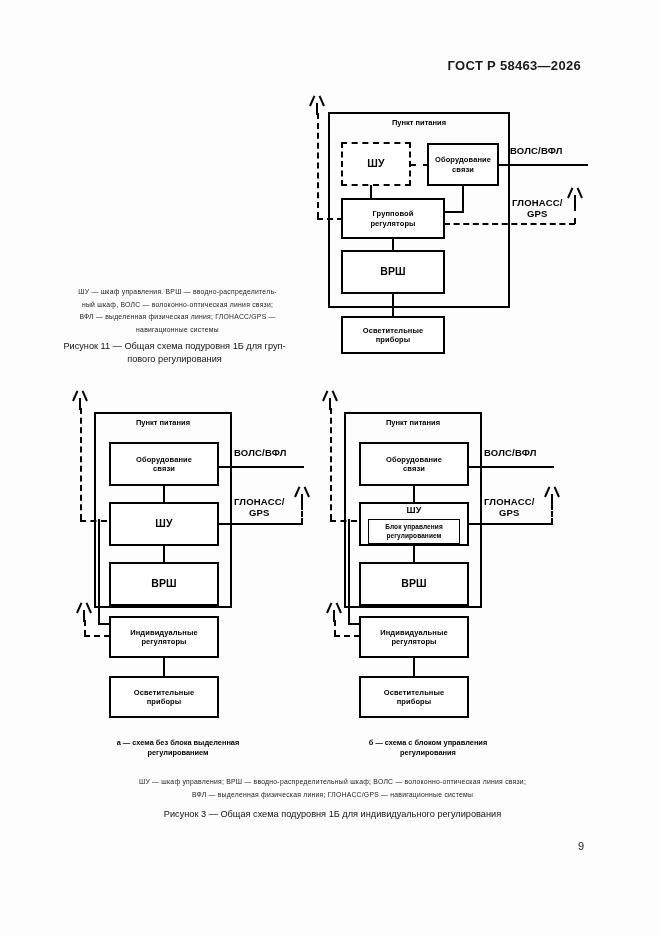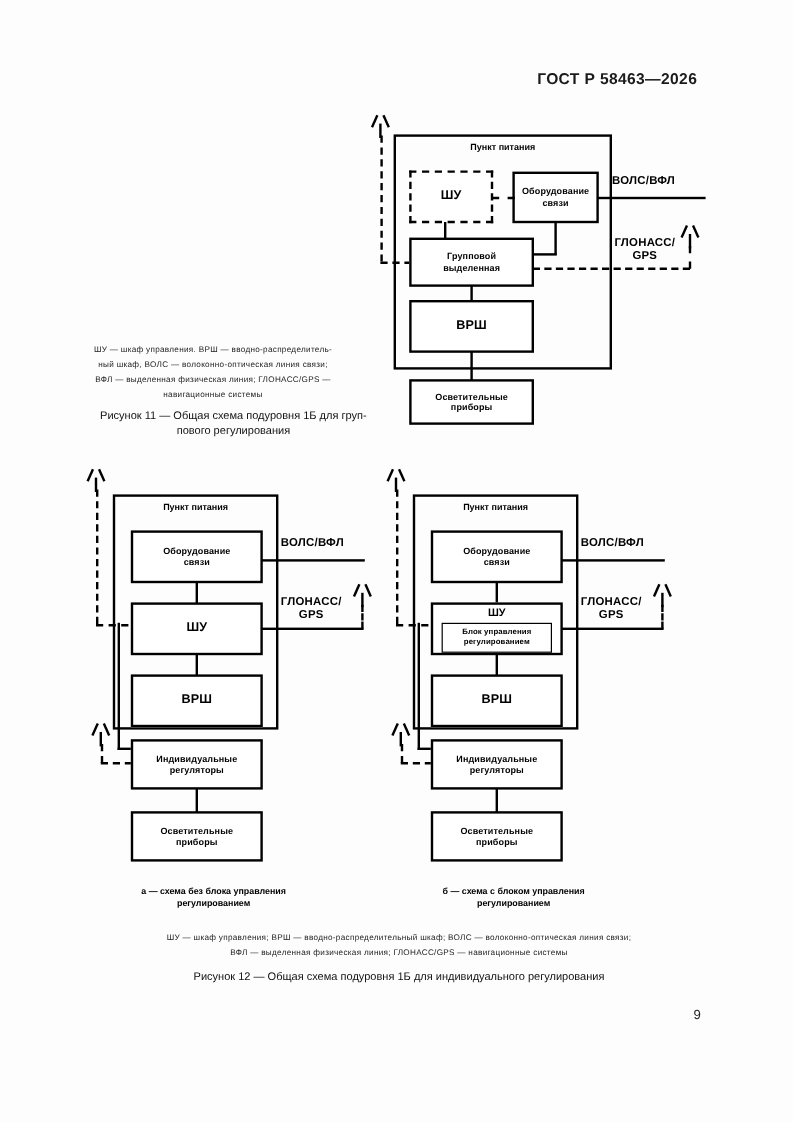--- a/index.html
+++ b/index.html
@@ -100,21 +100,21 @@
     </div>
 
     <div class="box dashed big" style="left:41px;top:47px;width:70px;height:44px;">ШУ</div>
 
     <div class="box" style="left:127px;top:48px;width:72px;height:43px;white-space:pre-line;"><span>Оборудование
 связи</span></div>
 
     <div class="dln dlnh" style="left:110px;top:69px;width:19px;"></div>
 
     <div class="box" style="left:41px;top:103px;width:104px;height:41px;white-space:pre-line;"><span>Групповой
-выделенная</span></div>
+регуляторы</span></div>
 
     <div class="ln lnv" style="left:70px;top:90px;height:14px;"></div>
 
     <div class="ln lnv" style="left:162px;top:90px;height:27px;"></div>
     <div class="ln lnh" style="left:144px;top:116px;width:20px;"></div>
 
     <div class="box big" style="left:41px;top:155px;width:104px;height:44px;">ВРШ</div>
     <div class="ln lnv" style="left:92px;top:143px;height:13px;"></div>
 
     <div class="box" style="left:41px;top:221px;width:104px;height:38px;white-space:pre-line;"><span>Осветительные
@@ -130,21 +130,21 @@
         <i></i>
       </div>
     <div class="lbl" style="left:212px;top:103px;white-space:pre-line;text-align:center;"><span>ГЛОНАСС/
 GPS</span></div>
   </div>
 
   <div class="legend" style="left:45px;top:286px;width:265px;white-space:pre-line;"><span>ШУ —  шкаф управления. ВРШ — вводно-распределитель-
 ный  шкаф,  ВОЛС  —   волоконно-оптическая  линия  связи;
 ВФЛ  —  выделенная физическая линия;  ГЛОНАСС/GPS  —
 навигационные системы</span></div>
-  <div class="figcap" style="left:62px;top:340px;width:265px;white-space:pre-line;"><span>Рисунок 11 — Общая схема подуровня 1Б для груп-
+  <div class="figcap" style="left:42px;top:340px;width:265px;white-space:pre-line;"><span>Рисунок 11 — Общая схема подуровня 1Б для груп-
 пового регулирования</span></div>
 
   <div class="dg" style="left:62px;top:390px;width:250px;height:345px;">
 
     <div class="ant" style="left:9px;top:0px;">
         <i></i>
       </div>
     <div class="dln dlnv" style="left:18px;top:18px;height:112px;"></div>
     <div class="dln dlnh" style="left:18px;top:130px;width:27px;"></div>
 
@@ -180,21 +180,21 @@
 
     <div class="ln lnh" style="left:156px;top:133px;width:85px;"></div>
     <div class="dln dlnv" style="left:239px;top:114px;height:20px;"></div>
     <div class="ant" style="left:231px;top:96px;">
         <i></i>
       </div>
     <div class="lbl" style="left:172px;top:107px;white-space:pre-line;text-align:center;"><span>ГЛОНАСС/
 GPS</span></div>
   </div>
 
-  <div class="subcap" style="left:78px;top:738px;width:200px;white-space:pre-line;"><span>а — схема без блока управления
+  <div class="subcap" style="left:78px;top:738px;width:200px;white-space:pre-line;"><span>а — схема без блока выделенная
 регулированием</span></div>
 
   <div class="dg" style="left:312px;top:390px;width:260px;height:345px;">
 
     <div class="ant" style="left:9px;top:0px;">
         <i></i>
       </div>
     <div class="dln dlnv" style="left:18px;top:18px;height:112px;"></div>
     <div class="dln dlnh" style="left:18px;top:130px;width:27px;"></div>
 
@@ -236,20 +236,20 @@
     <div class="ln lnh" style="left:156px;top:133px;width:85px;"></div>
     <div class="dln dlnv" style="left:239px;top:114px;height:20px;"></div>
     <div class="ant" style="left:231px;top:96px;">
         <i></i>
       </div>
     <div class="lbl" style="left:172px;top:107px;white-space:pre-line;text-align:center;"><span>ГЛОНАСС/
 GPS</span></div>
   </div>
 
   <div class="subcap" style="left:328px;top:738px;width:200px;white-space:pre-line;"><span>б — схема с блоком управления
-регулированием</span></div>
+регулирования</span></div>
 
   <div class="legend" style="left:60px;top:776px;width:545px;white-space:pre-line;line-height:1.9;"><span>ШУ —  шкаф управления; ВРШ — вводно-распределительный шкаф; ВОЛС  —  волоконно-оптическая линия связи;
 ВФЛ — выделенная физическая линия; ГЛОНАСС/GPS  —  навигационные системы</span></div>
-  <div class="figcap" style="left:60px;top:808px;width:545px;white-space:pre-line;"><span>Рисунок 12 — Общая схема подуровня 1Б для индивидуального регулирования</span></div>
+  <div class="figcap" style="left:60px;top:808px;width:545px;white-space:pre-line;"><span>Рисунок 3 — Общая схема подуровня 1Б для индивидуального регулирования</span></div>
 
   <div class="pagenum">9</div>
 </div>
 
 </body></html>

